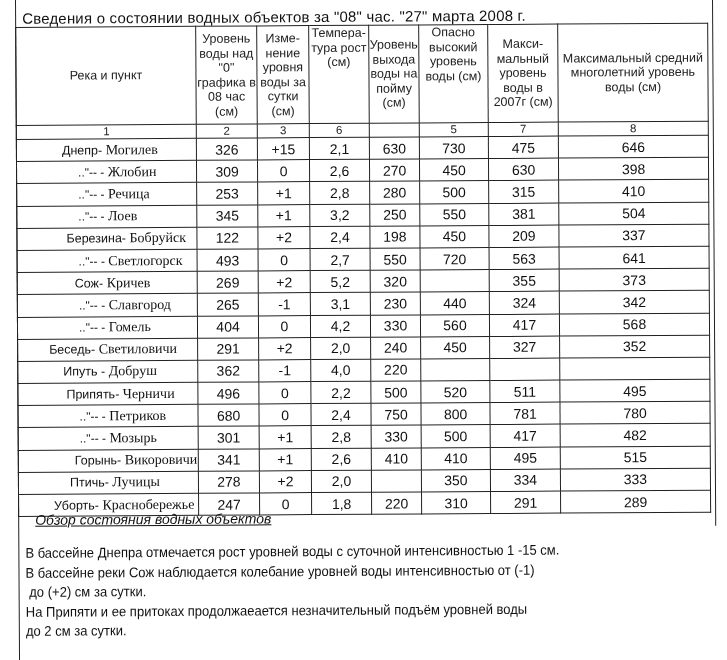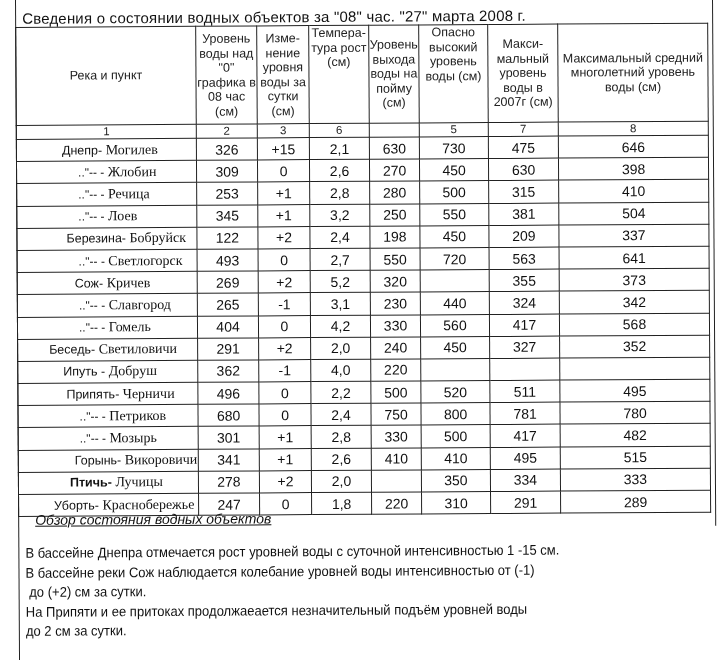--- a/index.html
+++ b/index.html
@@ -207,21 +207,21 @@
           <td class="name"><span class="pref" style="padding-left: 25px;">Горынь-</span> <span>Викоровичи</span></td>
           <td>341</td>
           <td>+1</td>
           <td>2,6</td>
           <td>410</td>
           <td>410</td>
           <td>495</td>
           <td>515</td>
         </tr>
         <tr class="row">
-          <td class="name"><span class="pref" style="padding-left: 20px; font-weight: bold;">Птичь-</span> <span>Лучицы</span></td>
+          <td class="name"><span class="pref" style="padding-left: 20px;">Птичь-</span> <span>Лучицы</span></td>
           <td>278</td>
           <td>+2</td>
           <td>2,0</td>
           <td></td>
           <td>350</td>
           <td>334</td>
           <td>333</td>
         </tr>
         <tr class="row">
           <td class="name"><span class="pref" style="padding-left: 4px;">Уборть-</span> <span>Краснобережье</span></td>

